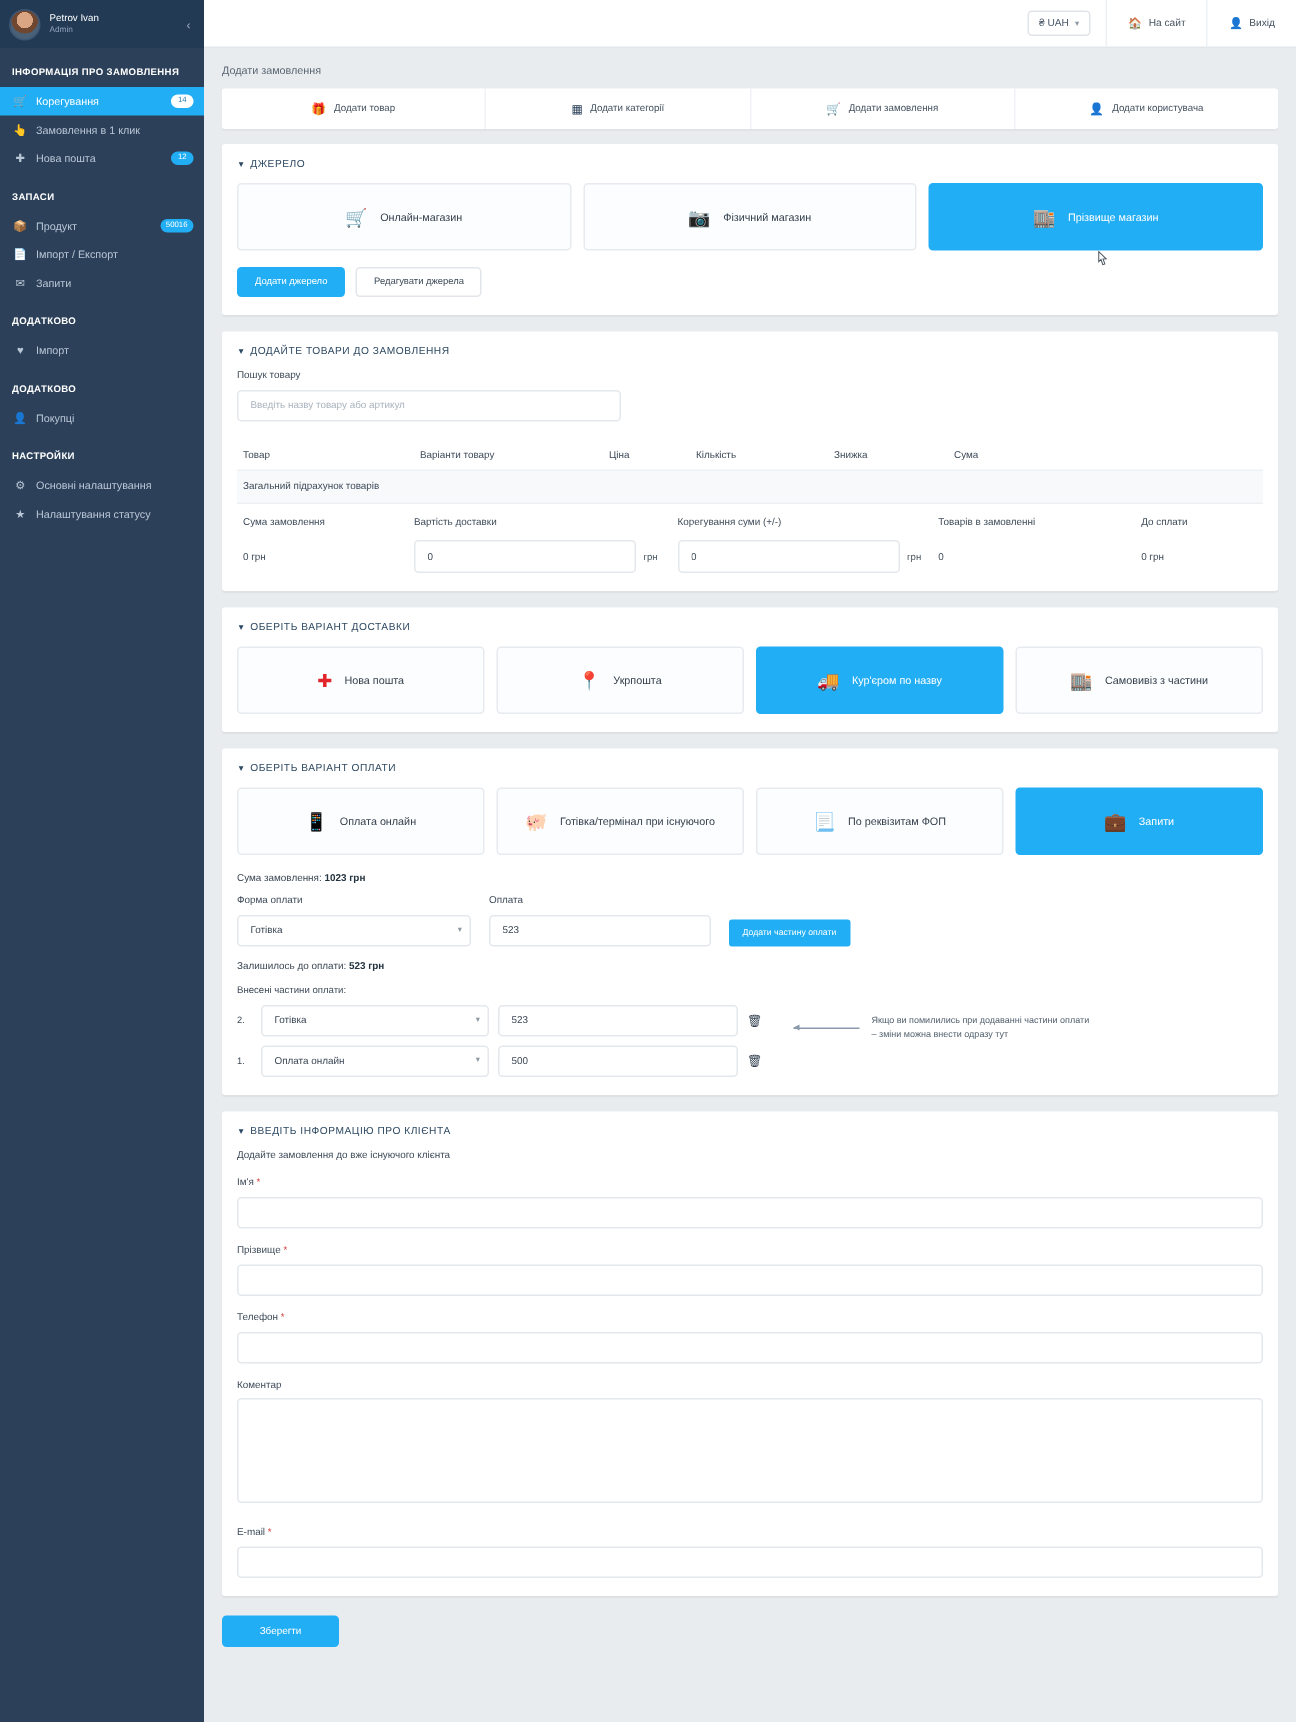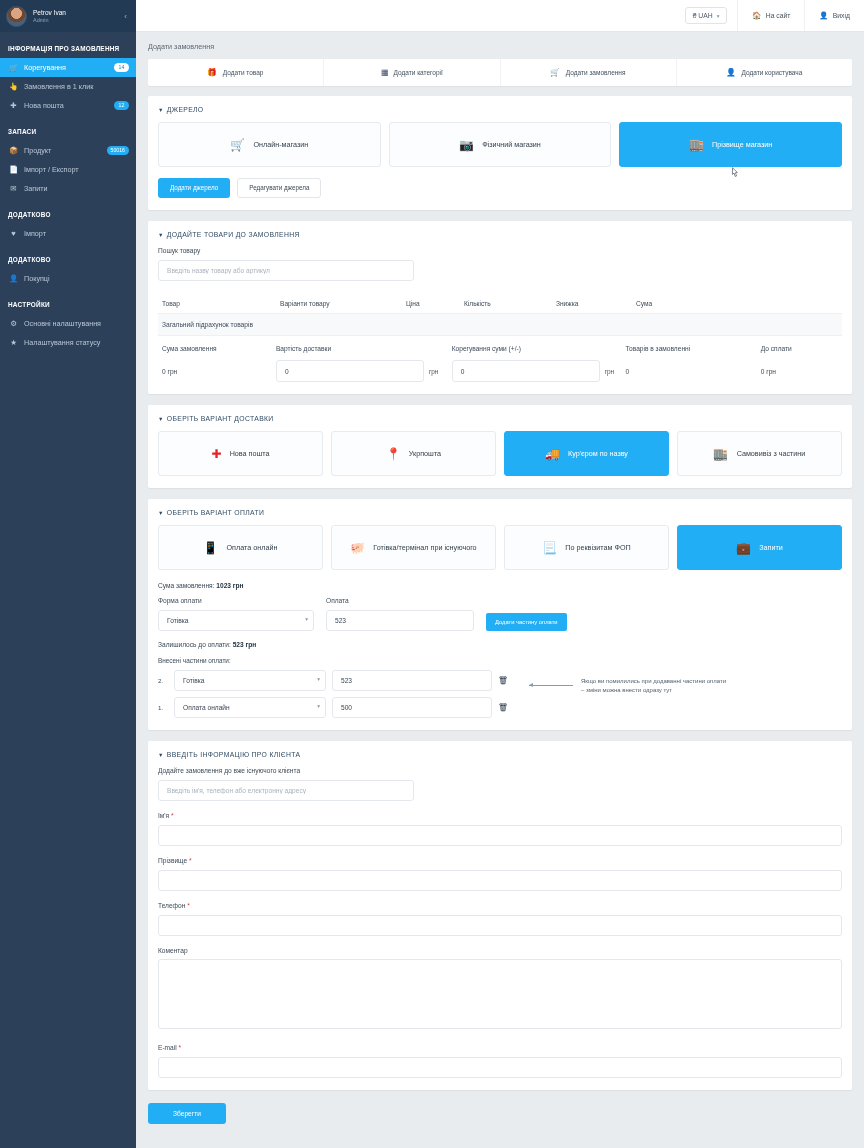--- a/index.html
+++ b/index.html
@@ -480,21 +480,20 @@
               <span class="trash">🗑</span>
             </div>
           </div>
       </section>
 
       <section class="card">
         <div class="card-title">
           <span class="caret">▼</span><span>ВВЕДІТЬ ІНФОРМАЦІЮ ПРО КЛІЄНТА</span>
         </div>
         <label class="lbl" style="margin-top:8px">Додайте замовлення до вже існуючого клієнта</label>
-        <input class="inp sm" placeholder="Введіть ім'я, телефон або електронну адресу" style="">
         <div id="client-fields">
             <div class="f-field"><label class="lbl"><span>Ім'я</span><span class="req"> *</span></label><input class="inp f-wide" style=""></div>
             <div class="f-field"><label class="lbl"><span>Прізвище</span><span class="req"> *</span></label><input class="inp f-wide" style=""></div>
             <div class="f-field"><label class="lbl"><span>Телефон</span><span class="req"> *</span></label><input class="inp f-wide" style=""></div>
             <div class="f-field"><label class="lbl"><span>Коментар</span></label><textarea class="ta" style=""></textarea></div>
             <div class="f-field"><label class="lbl"><span>E-mail</span><span class="req"> *</span></label><input class="inp f-wide" style=""></div>
           </div>
       </section>
 
       <div class="save-wrap">

